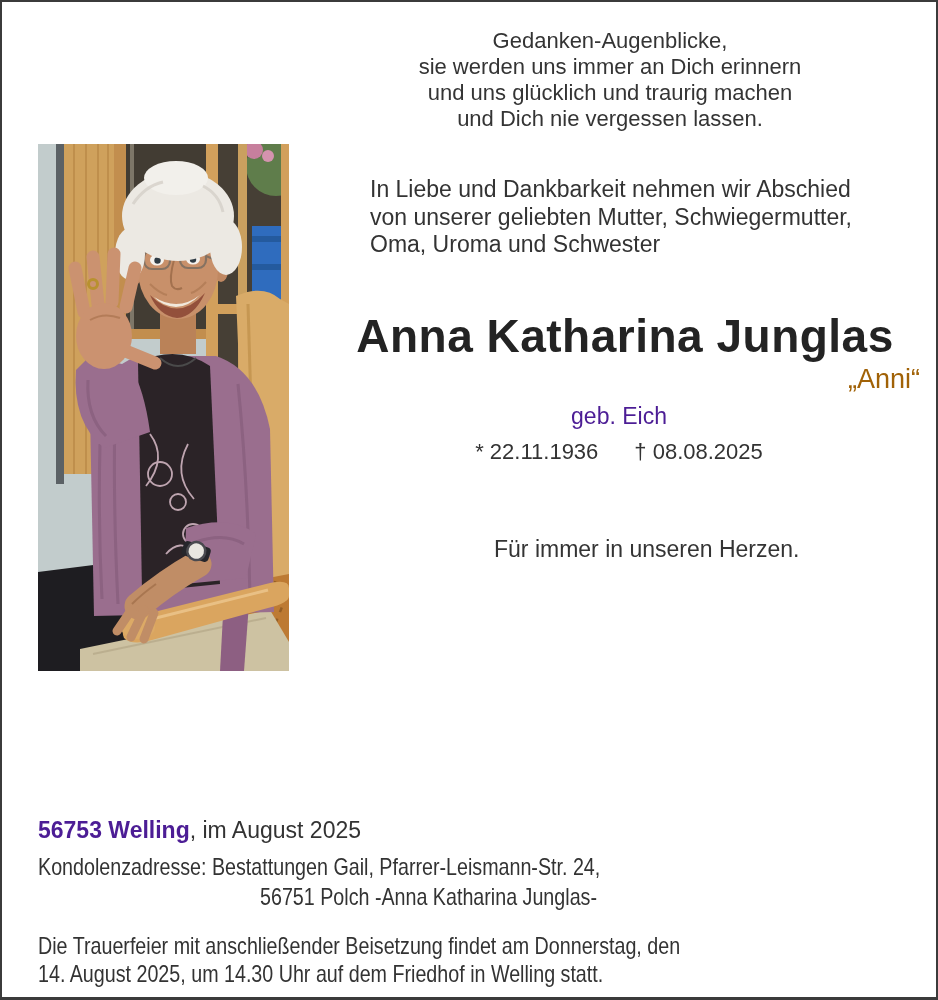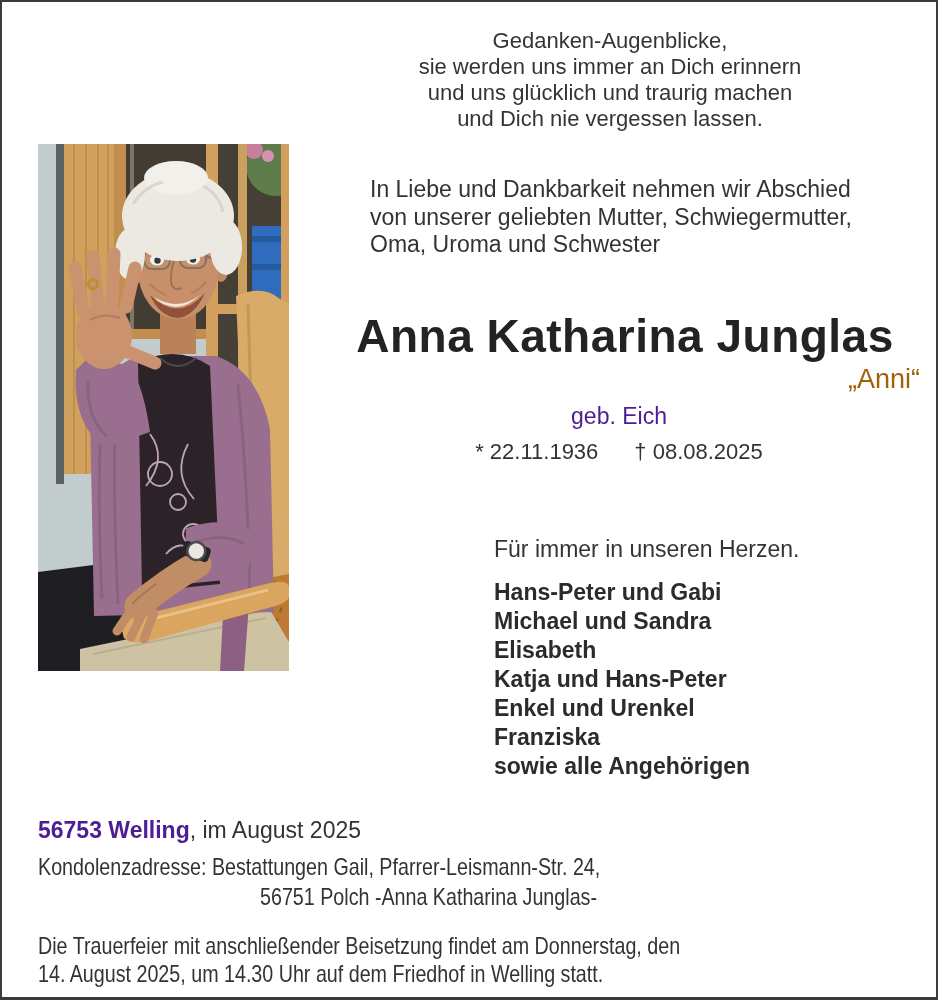--- a/index.html
+++ b/index.html
@@ -231,29 +231,20 @@
 
   <h1 class="abs name">Anna Katharina Junglas</h1>
   <div class="abs nickname">„Anni“</div>
   <div class="abs maiden">geb. Eich</div>
   <div class="abs dates">
     <span>* 22.11.1936</span>
     <span>† 08.08.2025</span>
   </div>
 
   <div class="abs farewell">Für immer in unseren Herzen.</div>
-  <div class="abs mourners">
-    <div>Hans-Peter und Gabi</div>
-    <div>Michael und Sandra</div>
-    <div>Elisabeth</div>
-    <div>Katja und Hans-Peter</div>
-    <div>Enkel und Urenkel</div>
-    <div>Franziska</div>
-    <div>sowie alle Angehörigen</div>
-  </div>
 
   <div class="abs placeline">
     <b>56753 Welling</b><span>, im August 2025</span>
   </div>
 
   <div class="abs cond1">
     <span class="condensed">Kondolenzadresse: Bestattungen Gail, Pfarrer-Leismann-Str. 24,</span>
   </div>
   <div class="abs cond2">
     <span class="condensed">56751 Polch -Anna Katharina Junglas-</span>

